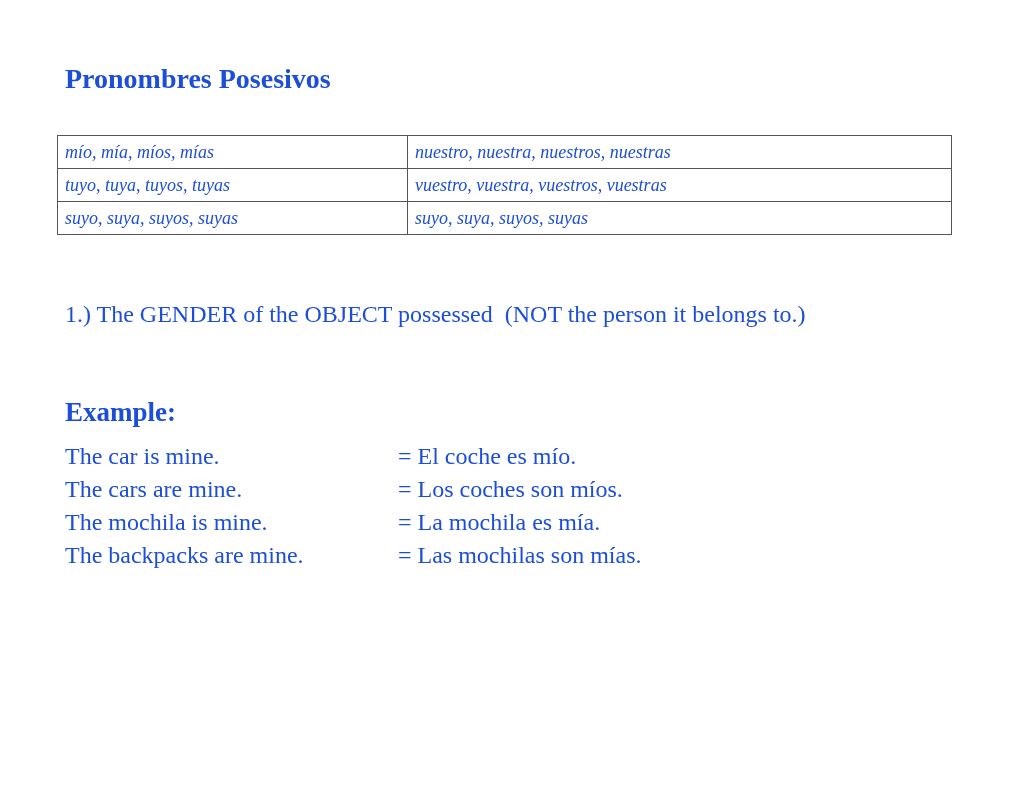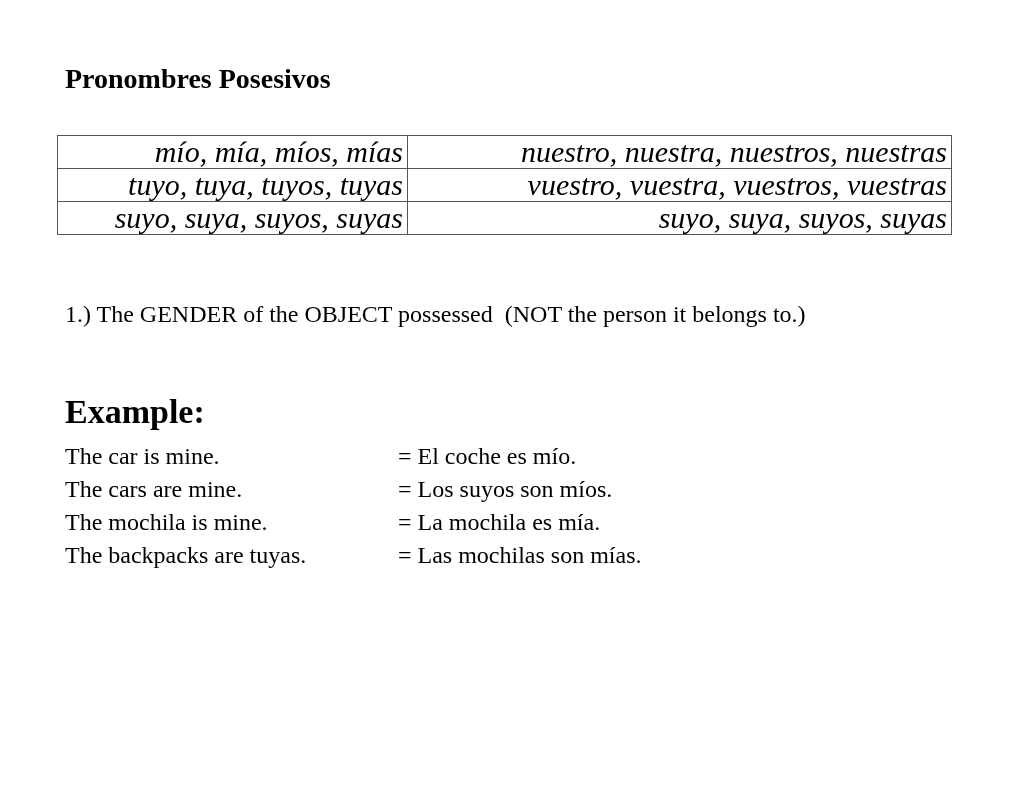--- a/index.html
+++ b/index.html
@@ -1,21 +1,21 @@
 <!DOCTYPE html>
 <html><head>
 <meta charset="utf-8">
 <style>
   html, body { margin: 0; padding: 0; background: #ffffff; }
   .page {
     position: relative;
     width: 1012px;
     height: 791px;
     background: #ffffff;
-    color: #000000;
+    color: #1d4ed8;
     font-family: "Liberation Serif", "DejaVu Serif", serif;
     overflow: hidden;
   }
   .doc-title {
     position: absolute;
     left: 65px;
     top: 64px;
     font-size: 28px;
     font-weight: bold;
     line-height: 30px;
@@ -25,28 +25,27 @@
     position: absolute;
     left: 57px;
     top: 135px;
     width: 870px;
     border-collapse: collapse;
     table-layout: fixed;
   }
   .pron-table td {
     border: 1px solid #555555;
     font-style: italic;
-    font-size: 30px;
+    font-size: 18px;
     line-height: 30px;
     height: 31px;
     padding: 0 4px 1px 7px;
     vertical-align: middle;
     overflow: hidden;
     white-space: nowrap;
-    text-align: right;
   }
   .col-left  { width: 338px; }
   .col-right { width: 532px; margin-left: 21px; }
   .rules-heading {
     position: absolute;
     left: 65px;
     top: 271px;
     font-size: 27px;
     font-weight: bold;
     line-height: 30px;
@@ -57,21 +56,21 @@
     left: 65px;
     top: 300px;
     font-size: 24px;
     line-height: 29px;
   }
   .rule-item { white-space: pre-wrap; }
   .examples-heading {
     position: absolute;
     left: 65px;
     top: 397px;
-    font-size: 34px;
+    font-size: 27px;
     font-weight: bold;
     line-height: 30px;
     white-space: nowrap;
   }
   .examples-list {
     position: absolute;
     left: 65px;
     top: 440px;
     font-size: 24px;
     line-height: 33px;
@@ -115,25 +114,25 @@
 
   <div class="examples-heading">Example:</div>
 
   <div class="examples-list">
     <div class="example-row">
       <span class="example-en">The car is mine.</span>
       <span class="example-es">= El coche es mío.</span>
     </div>
     <div class="example-row">
       <span class="example-en">The cars are mine.</span>
-      <span class="example-es">= Los suyos son míos.</span>
+      <span class="example-es">= Los coches son míos.</span>
     </div>
     <div class="example-row">
       <span class="example-en">The mochila is mine.</span>
       <span class="example-es">= La mochila es mía.</span>
     </div>
     <div class="example-row">
-      <span class="example-en">The backpacks are tuyas.</span>
+      <span class="example-en">The backpacks are mine.</span>
       <span class="example-es">= Las mochilas son mías.</span>
     </div>
   </div>
 
 </div>
 
 </body></html>

